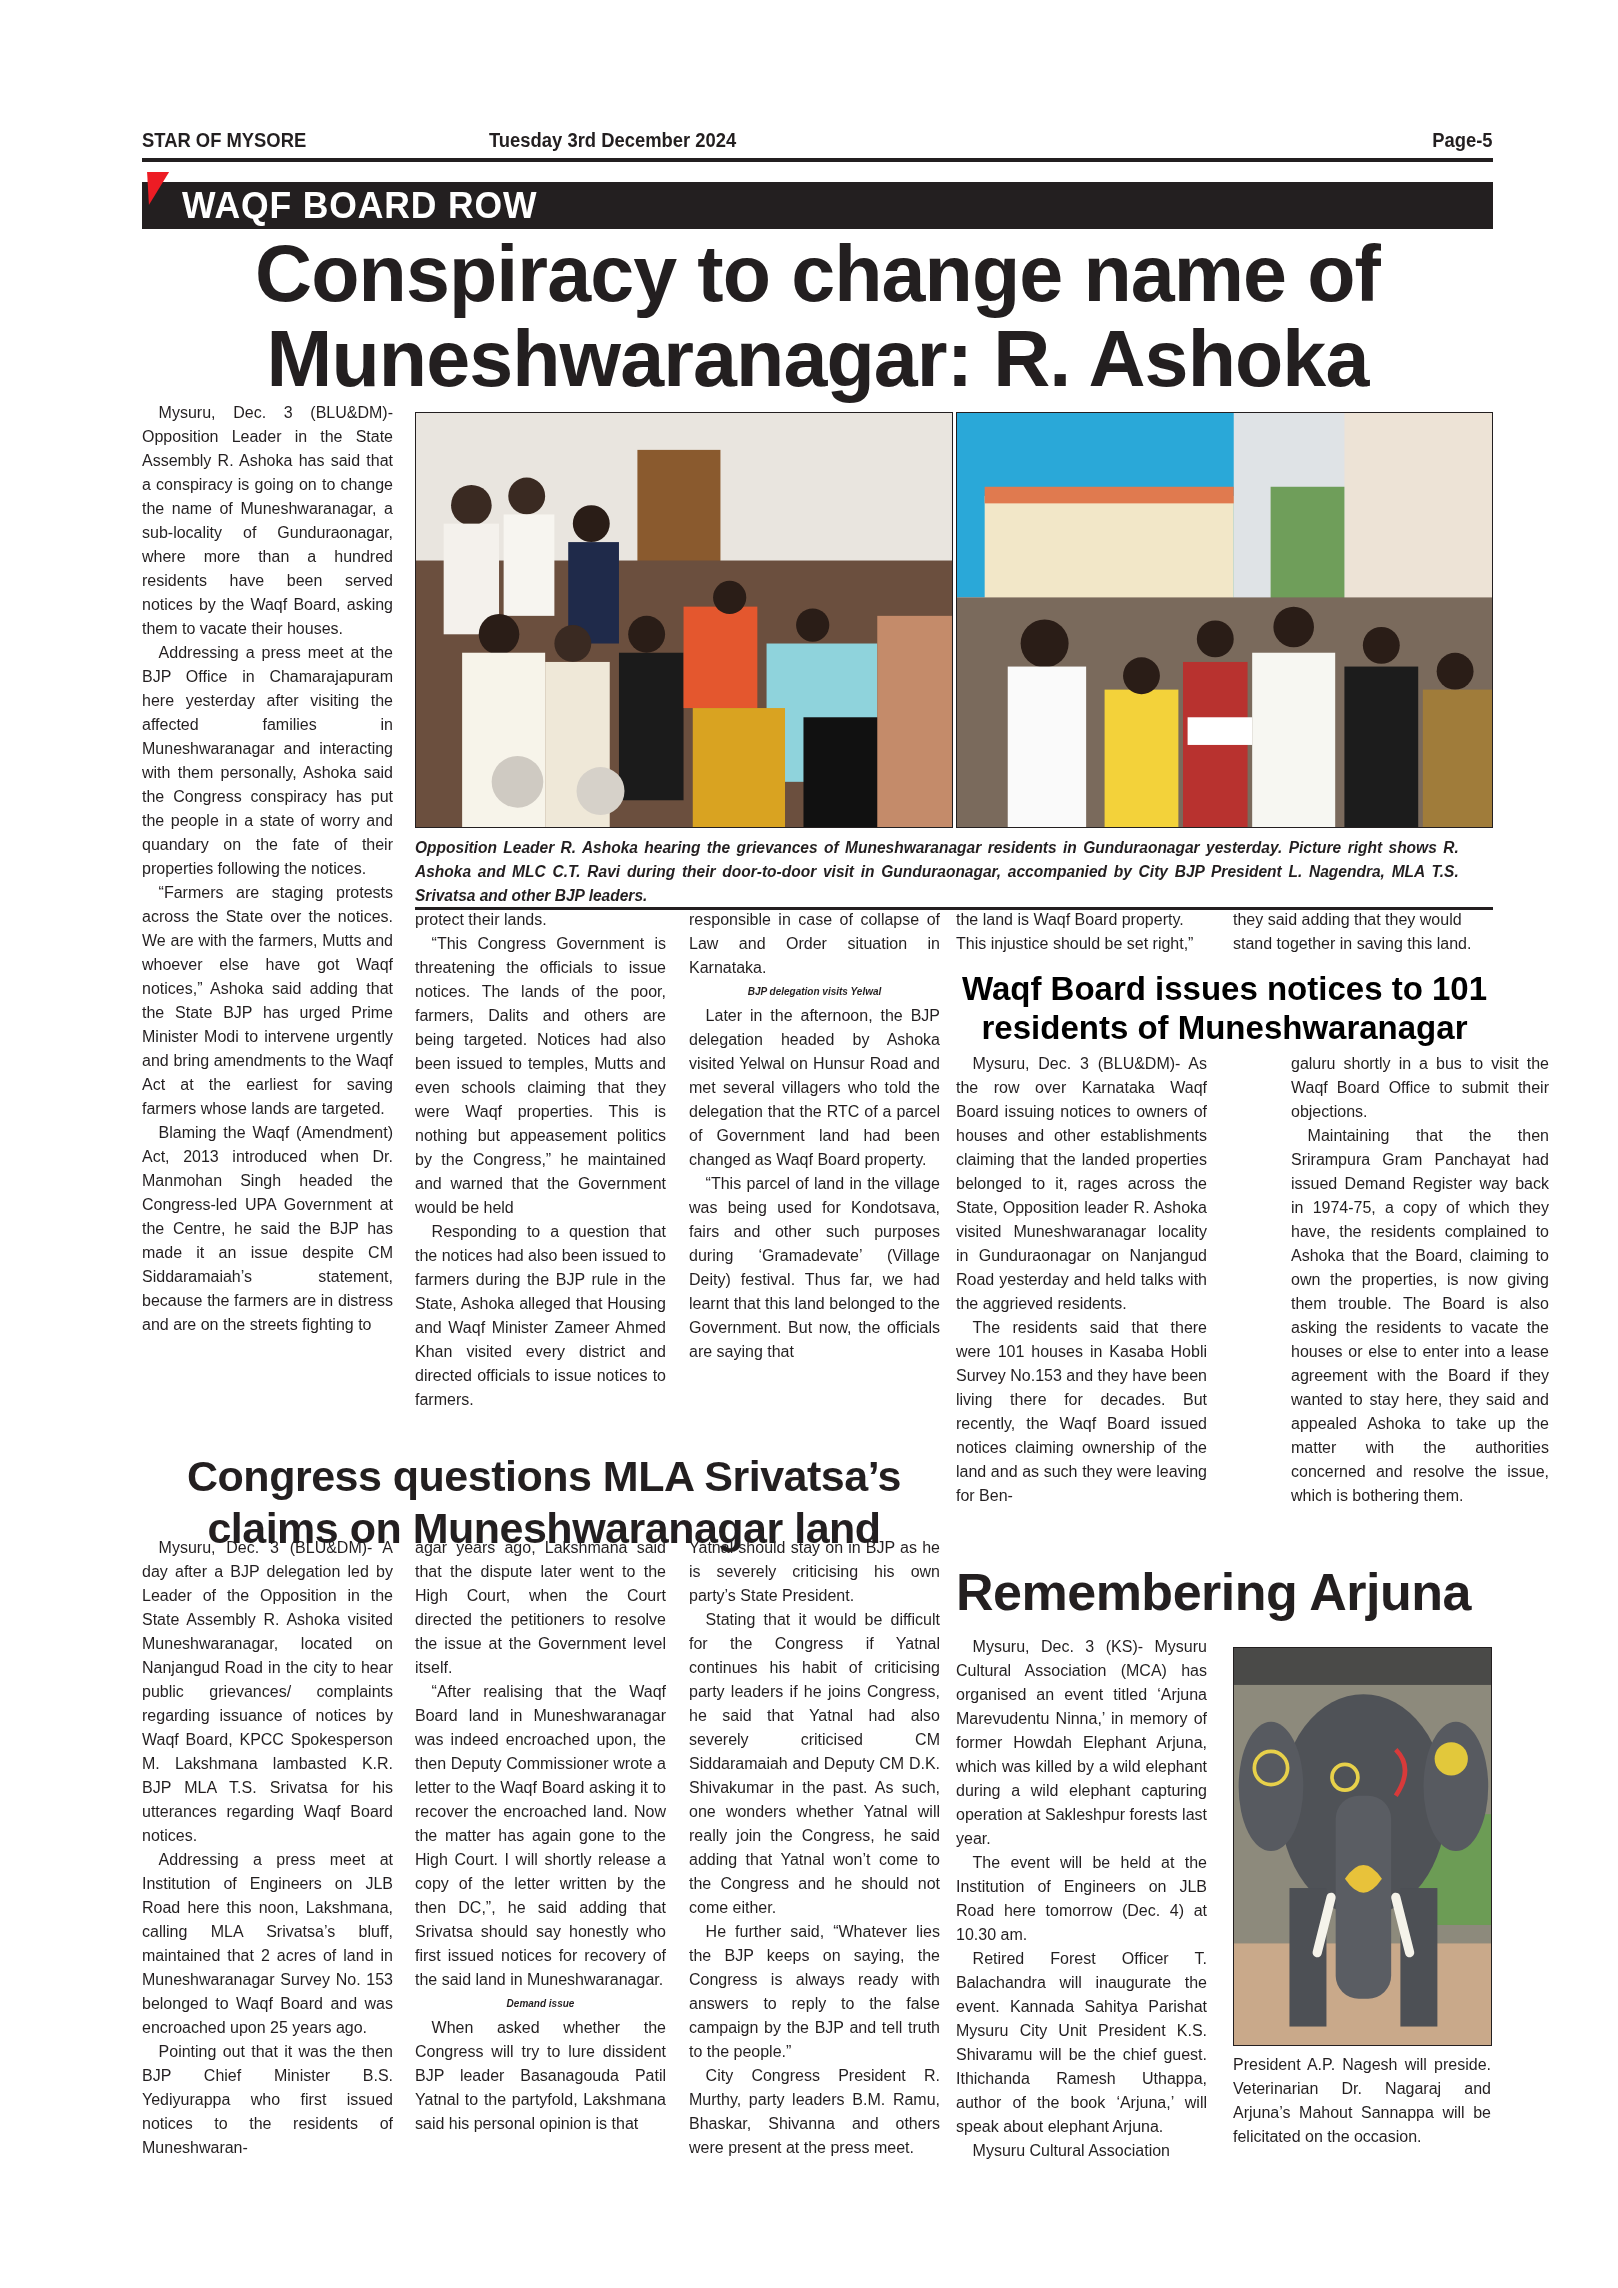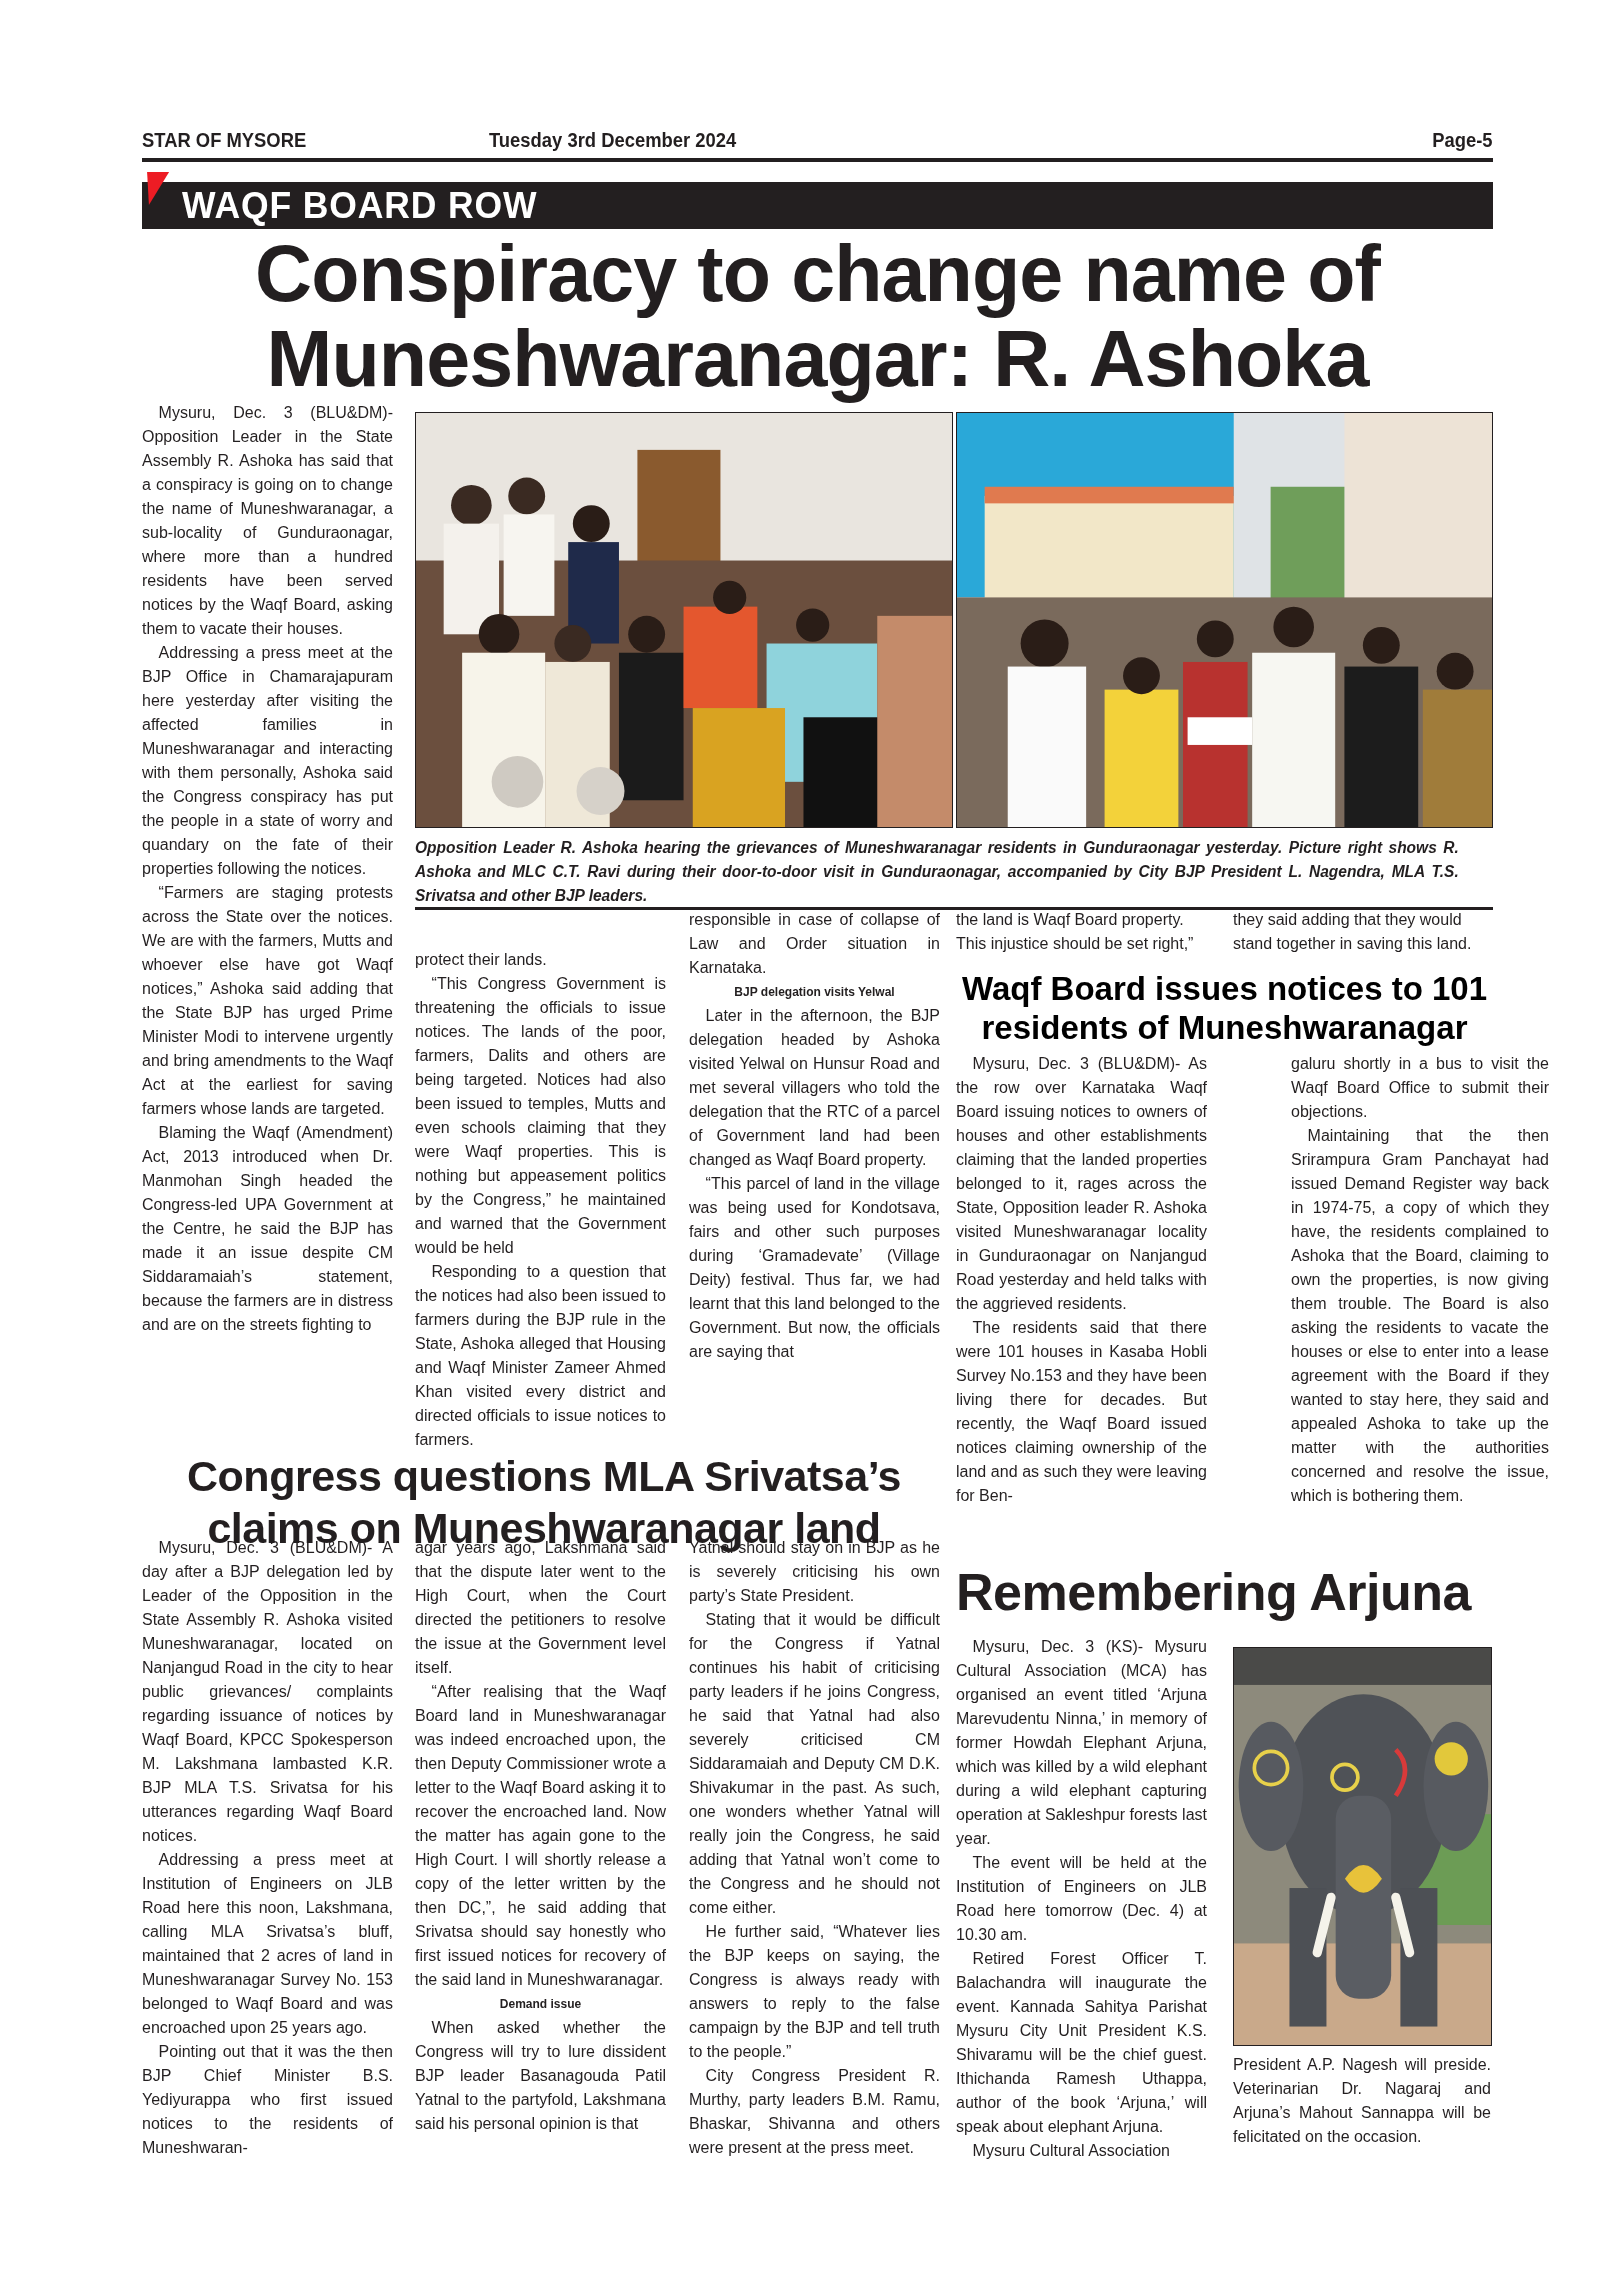--- a/index.html
+++ b/index.html
@@ -8,21 +8,21 @@
   .masthead { left: 142px; top: 127px; width: 1351px; height: 31px; border-bottom: 4.6px solid #231f20; text-align: right; }
   .mh-paper { position: absolute; left: 0; top: 1.8px; font-weight: bold; font-size: 20px; transform: scaleX(0.92); transform-origin: left; }
   .mh-date { position: absolute; left: 347px; top: 1.8px; font-weight: bold; font-size: 20px; transform: scaleX(0.92); transform-origin: left; }
   .mh-page { position: absolute; right: 0; top: 1.8px; font-weight: bold; font-size: 20px; transform: scaleX(0.92); transform-origin: right; }
   .kicker-bar { left: 142px; top: 182px; width: 1351px; height: 47px; background: #231f20; }
   .kicker-text { left: 182px; top: 183px; color: #fff; font-weight: bold; font-size: 37px; letter-spacing: 0.9px; transform: scaleX(0.96); transform-origin: left; line-height: 46px; }
   .headline { left: 142px; top: 231px; width: 1351px; text-align: center; font-weight: bold; font-size: 79px; line-height: 85px; letter-spacing: -0.9px; }
   .body-text { font-size: 16px; line-height: 24px; text-align: justify; color: #231f20; }
   .body-text p { margin: 0; text-indent: 16.6px; }
   .body-text p.noindent { text-indent: 0; }
-  .subhead { font-weight: bold; text-align: center; font-size: 12px; line-height: 24px; }
+  .subhead { font-weight: bold; text-align: center; font-size: 10px; line-height: 24px; font-style: italic; }
   .col { position: absolute; }
   .photo { position: absolute; border: 1.8px solid #231f20; overflow: hidden; }
   .caption { left: 415px; top: 836px; width: 1076px; font-style: italic; font-weight: bold; font-size: 16px; line-height: 24px; text-align: justify; transform: scaleX(0.97); transform-origin: left; }
   .rule { left: 415px; top: 907px; width: 1078px; height: 2.8px; background: #231f20; }
   .red-head { left: 956px; top: 969px; width: 537px; text-align: center; color: #000000; font-weight: bold; font-size: 33px; line-height: 39px; }
   .second-head { left: 138px; top: 1426px; width: 812px; text-align: center; font-weight: bold; font-size: 43px; line-height: 52px; letter-spacing: -0.5px; margin-top: 24px; }
   .arjuna-head { left: 956px; top: 1563px; width: 539px; font-weight: bold; font-size: 52px; line-height: 59px; letter-spacing: -0.5px; }
 </style>
 </head>
 <body>
@@ -102,21 +102,21 @@
       <circle cx="460" cy="252" r="20" fill="#2a1d17"></circle>
     <rect x="505" y="300" width="75" height="149" fill="#a07c3a"></rect>
       <circle cx="540" cy="280" r="20" fill="#2a1d17"></circle>
     <rect x="250" y="330" width="70" height="30" fill="#ffffff"></rect>
   </svg>
 </div>
 
 <div class="abs caption">Opposition Leader R. Ashoka hearing the grievances of Muneshwaranagar residents in Gunduraonagar yesterday. Picture right shows R. Ashoka and MLC C.T. Ravi during their door-to-door visit in Gunduraonagar, accompanied by City BJP President L. Nagendra,  MLA T.S. Srivatsa and other BJP leaders.</div>
 <div class="abs rule"></div>
 
-<div class="col body-text" style="left:415px;top:908px;width:251px;margin-top:40px;">
+<div class="col body-text" style="left:415px;top:908px;width:251px;">
   <p class="noindent">protect their lands.</p>
   <p>“This Congress Government is threatening the officials to issue notices. The lands of the poor, farmers, Dalits and others are being targeted. Notices had also been issued to temples, Mutts and even schools claiming that they were Waqf properties. This is nothing but appeasement politics by the Congress,” he maintained and warned that the Government would be held</p>
   <p>Responding to a question that the notices had also been issued to farmers during the BJP rule in the State, Ashoka alleged that Housing and Waqf Minister Zameer Ahmed Khan visited every district and directed officials to issue notices to farmers.</p>
 </div>
 
 <div class="col body-text" style="left:689px;top:908px;width:251px;">
   <p class="noindent">responsible in case of collapse of Law and Order situation in Karnataka.</p>
   <div class="subhead">BJP delegation visits Yelwal</div>
   <p>Later in the afternoon, the BJP delegation headed by Ashoka visited Yelwal on Hunsur Road and met several villagers who told the delegation that the RTC of a parcel of Government land had been changed as Waqf Board property.</p>
   <p>“This parcel of land in the village was being used for Kondotsava, fairs and other such purposes during ‘Gramadevate’ (Village Deity) festival. Thus far, we had learnt that this land belonged to the Government. But now, the officials are saying that</p>

